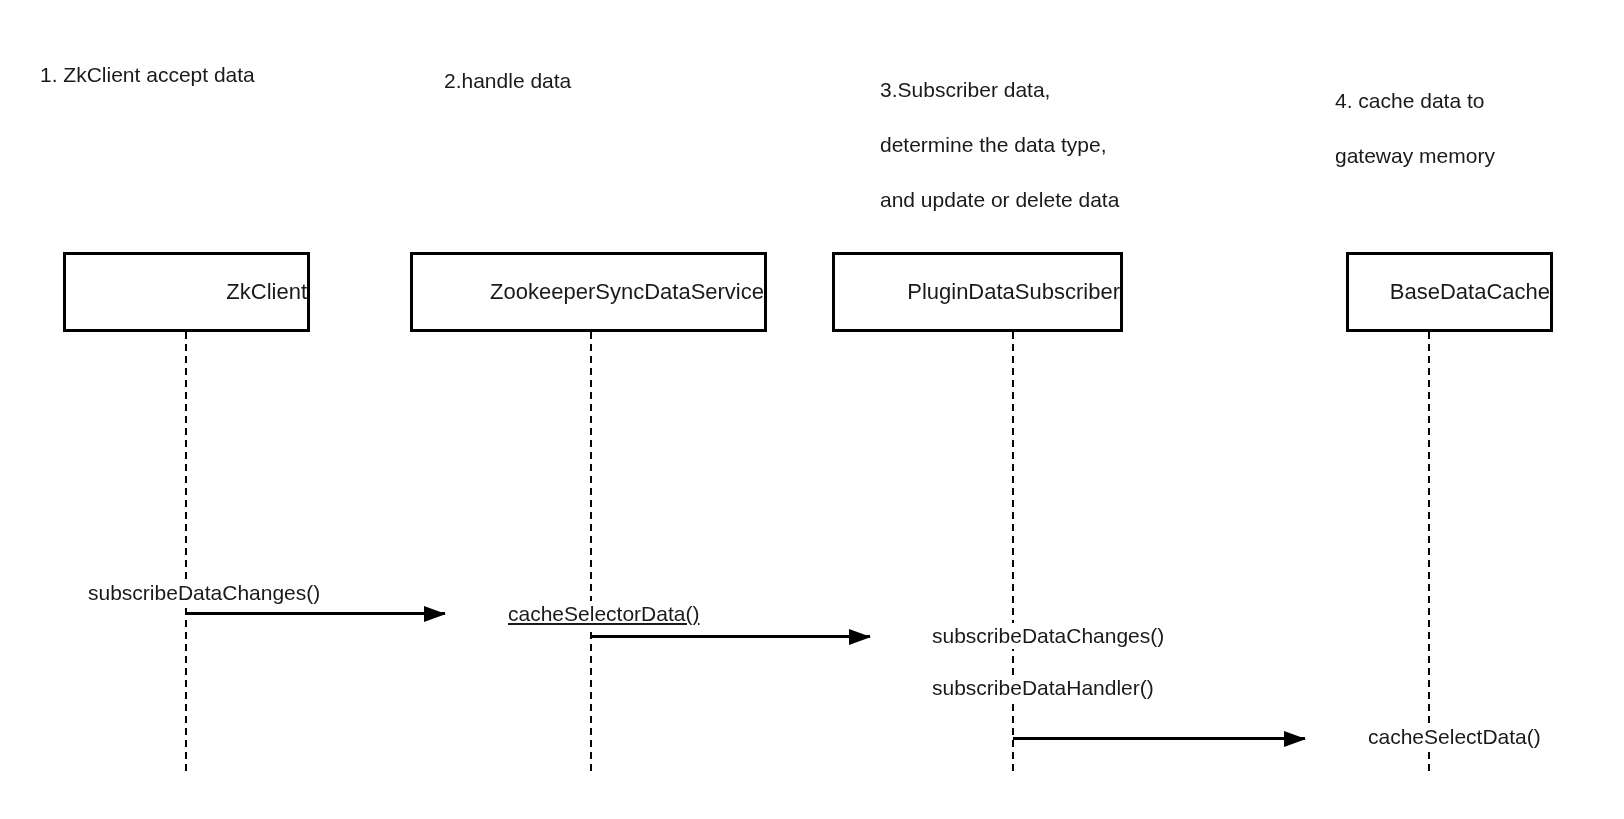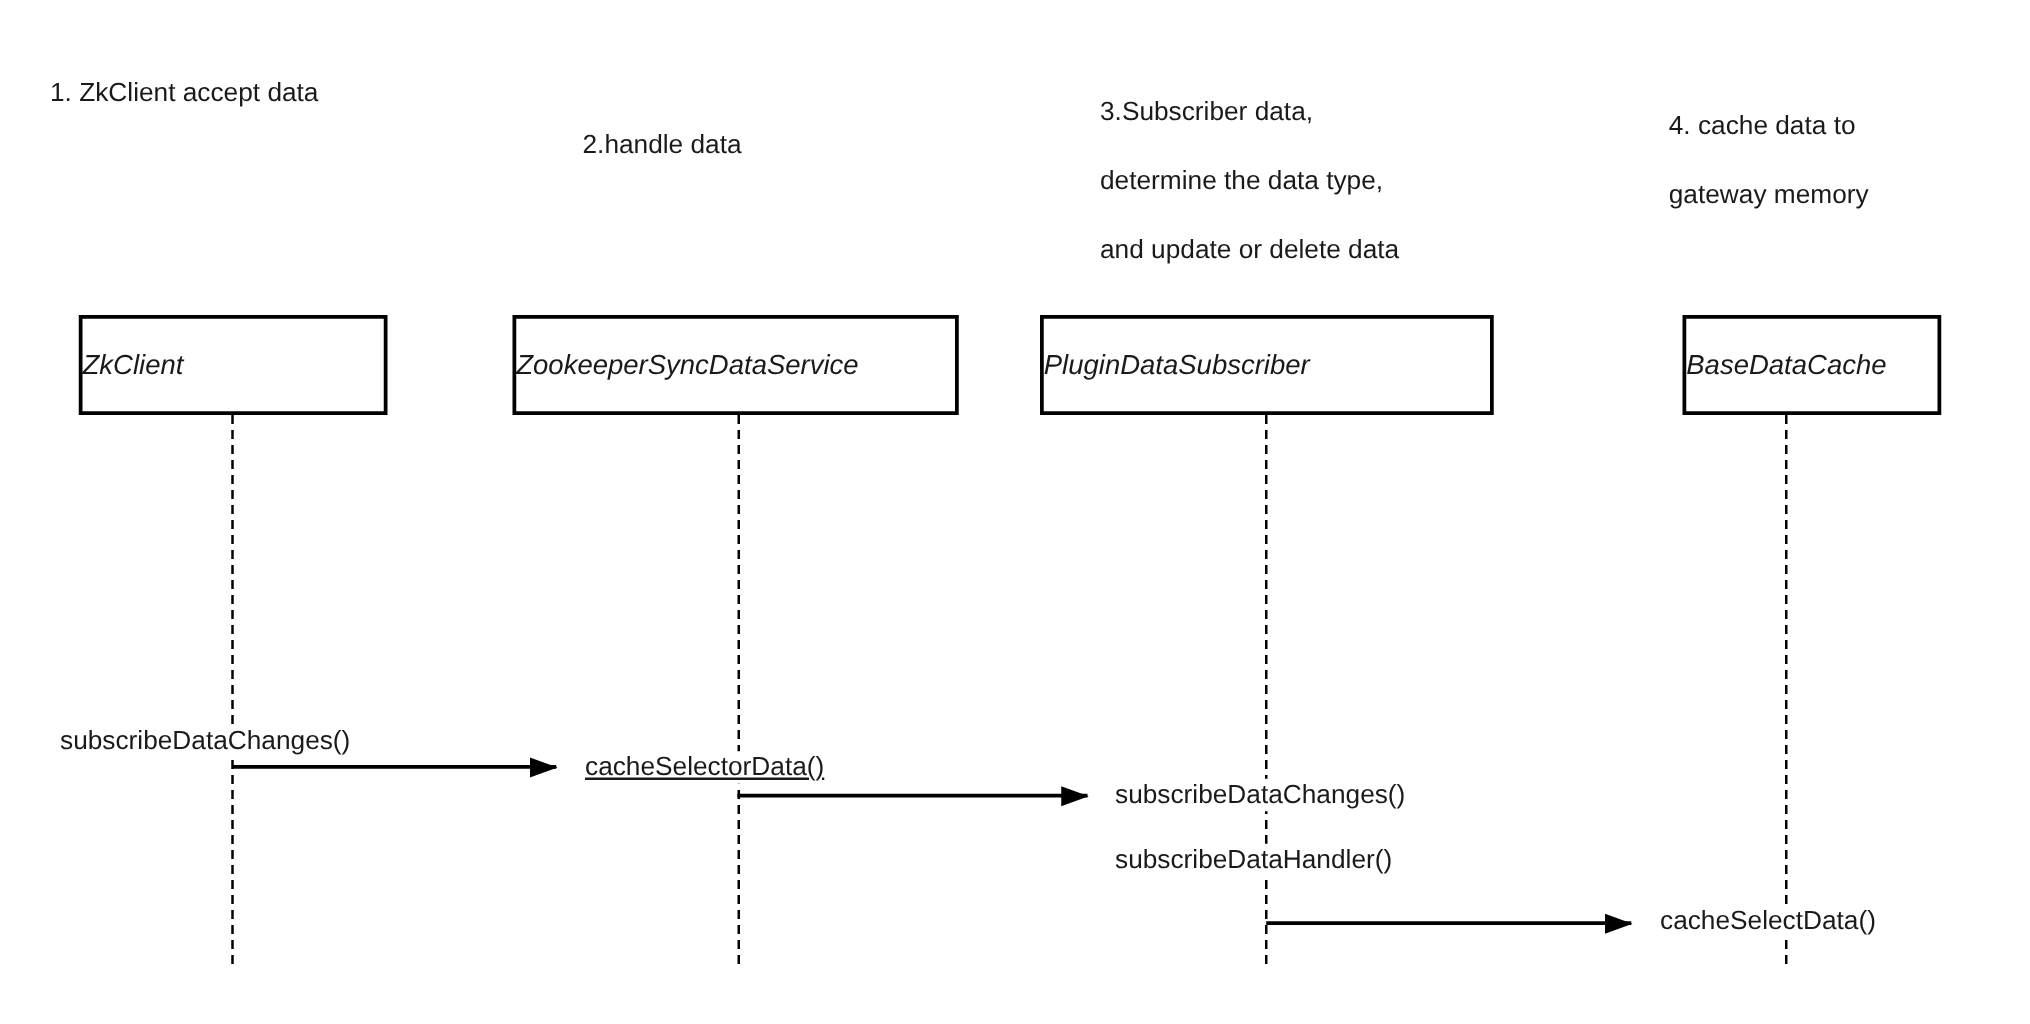--- a/index.html
+++ b/index.html
@@ -21,44 +21,43 @@
   
   .annotation {
     position: absolute;
     font-size: 21px;
     color: #1a1a1a;
     white-space: nowrap;
   }
   .annotation .ann-line { display: block; }
   .annotation.multiline .ann-line { height: 55px; line-height: 55px; }
   #ann1 { left: 40px;   top: 62px;  line-height: 26px; }
-  #ann2 { left: 466px;  top: 68px;  line-height: 26px; margin-top: 35px; }
+  #ann2 { left: 444px;  top: 68px;  line-height: 26px; }
   #ann3 { left: 880px;  top: 62px; }
   #ann4 { left: 1335px; top: 73px; }
 
   
   .participant {
     position: absolute;
     top: 252px;
     height: 80px;
     border: 3px solid #000000;
     background: #ffffff;
     box-sizing: border-box;
     display: flex;
     align-items: center;
-    justify-content: flex-start;
+    justify-content: flex-end;
     font-size: 22px;
     color: #1a1a1a;
     white-space: nowrap;
     z-index: 2;
-    font-style: italic;
   }
   #p1 { left: 63px;   width: 247px; }
   #p2 { left: 410px;  width: 357px; }
-  #p3 { left: 832px;  width: 363px; }
+  #p3 { left: 832px;  width: 291px; }
   #p4 { left: 1326px; width: 207px; margin-left: 20px; }
 
   
   .lifeline {
     position: absolute;
     top: 332px;
     height: 440px;
     width: 2px;
     background: repeating-linear-gradient(
       to bottom,
@@ -96,20 +95,21 @@
 
   
   .msg-label {
     position: absolute;
     font-size: 21px;
     color: #1a1a1a;
     white-space: nowrap;
     background: #ffffff;
     padding: 1px 3px;
     z-index: 4;
+    margin-left: 40px;
   }
   #m0 { left: 45px;   top: 580px; }
   #m1 { left: 465px;  top: 601px; text-decoration: underline; }
   #m2 { left: 889px;  top: 623px; }
   #m3 { left: 889px;  top: 675px; }
   #m4 { left: 1325px; top: 724px; }
 </style>
 </head>
 <body>
 

